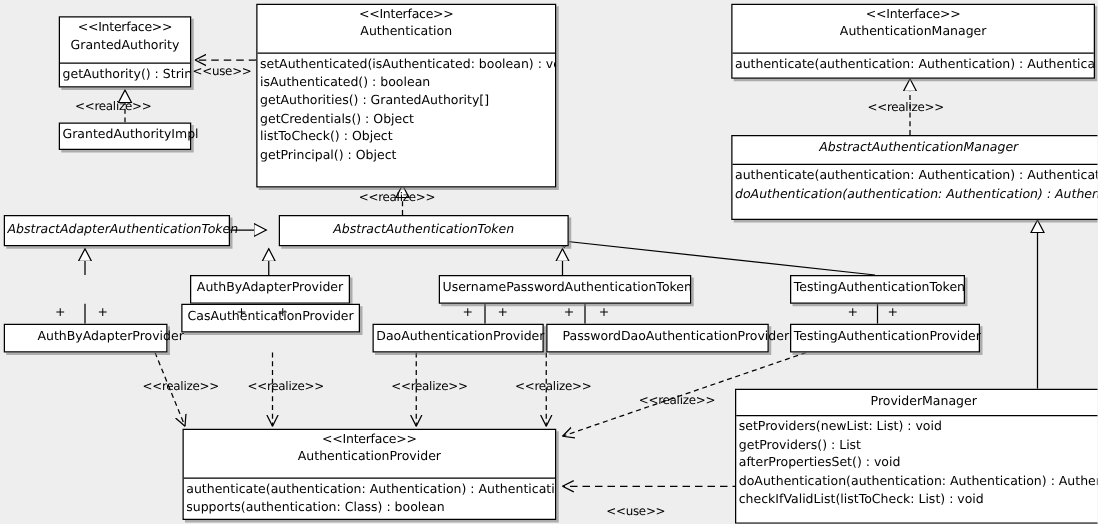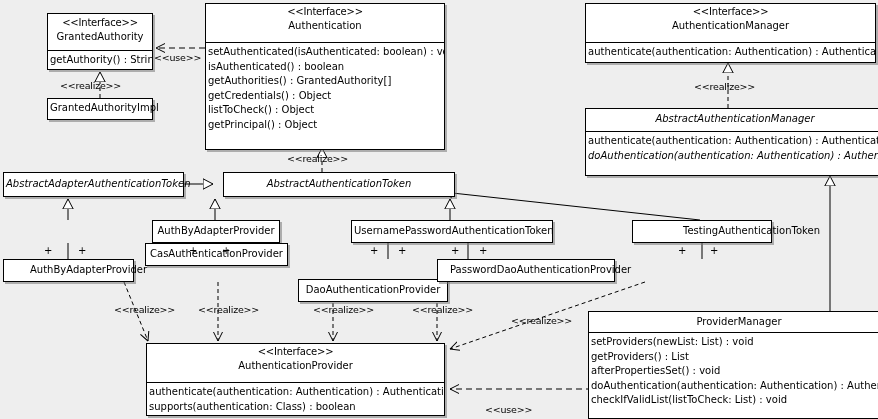--- a/index.html
+++ b/index.html
@@ -248,50 +248,55 @@
       <span class="cname">AuthByAdapterProvider</span>
     </div>
   </div>
 
   <div class="uml-class" style="left:351px; top:220px; width:202px; height:23px;">
     <div class="hdr" style="height:21px; padding:5px 2px;">
       <span class="cname">UsernamePasswordAuthenticationToken</span>
     </div>
   </div>
 
-  <div class="uml-class" style="left:632px; top:220px; width:140px; height:23px;padding-left:48px;">
+  <div class="uml-class" style="left:632px; top:220px; width:140px; height:23px;">
     <div class="hdr" style="height:21px; padding:5px 2px;">
       <span class="cname">TestingAuthenticationToken</span>
     </div>
   </div>
 
   <div class="uml-class" style="left:3px; top:259px; width:131px; height:23px;padding-left:24px;">
     <div class="hdr" style="height:21px; padding:5px 2px;">
       <span class="cname">AuthByAdapterProvider</span>
     </div>
   </div>
 
   <div class="uml-class" style="left:145px; top:243px; width:143px; height:23px;">
     <div class="hdr" style="height:21px; padding:5px 2px;">
       <span class="cname">CasAuthenticationProvider</span>
     </div>
   </div>
 
-  <div class="uml-class" style="left:298px; top:259px; width:150px; height:23px;margin-top:20px;">
+  <div class="uml-class" style="left:298px; top:259px; width:137px; height:23px;">
     <div class="hdr" style="height:21px; padding:5px 2px;">
       <span class="cname">DaoAuthenticationProvider</span>
     </div>
   </div>
 
   <div class="uml-class" style="left:437px; top:259px; width:178px; height:23px;">
     <div class="hdr" style="height:21px; padding:5px 12px;">
       <span class="cname">PasswordDaoAuthenticationProvider</span>
     </div>
   </div>
 
+  <div class="uml-class" style="left:632px; top:259px; width:152px; height:23px;">
+    <div class="hdr" style="height:21px; padding:5px 2px;">
+      <span class="cname">TestingAuthenticationProvider</span>
+    </div>
+  </div>
 
   <div class="uml-class" style="left:146px; top:343px; width:299px; height:73px;">
     <div class="hdr" style="height:38px;">
       <span class="stereo">&lt;&lt;Interface&gt;&gt;</span>
       <span class="cname">AuthenticationProvider</span>
     </div>
     <div class="members">
       <span class="member">authenticate(authentication: Authentication) : Authentication</span>
       <span class="member">supports(authentication: Class) : boolean</span>
     </div>

